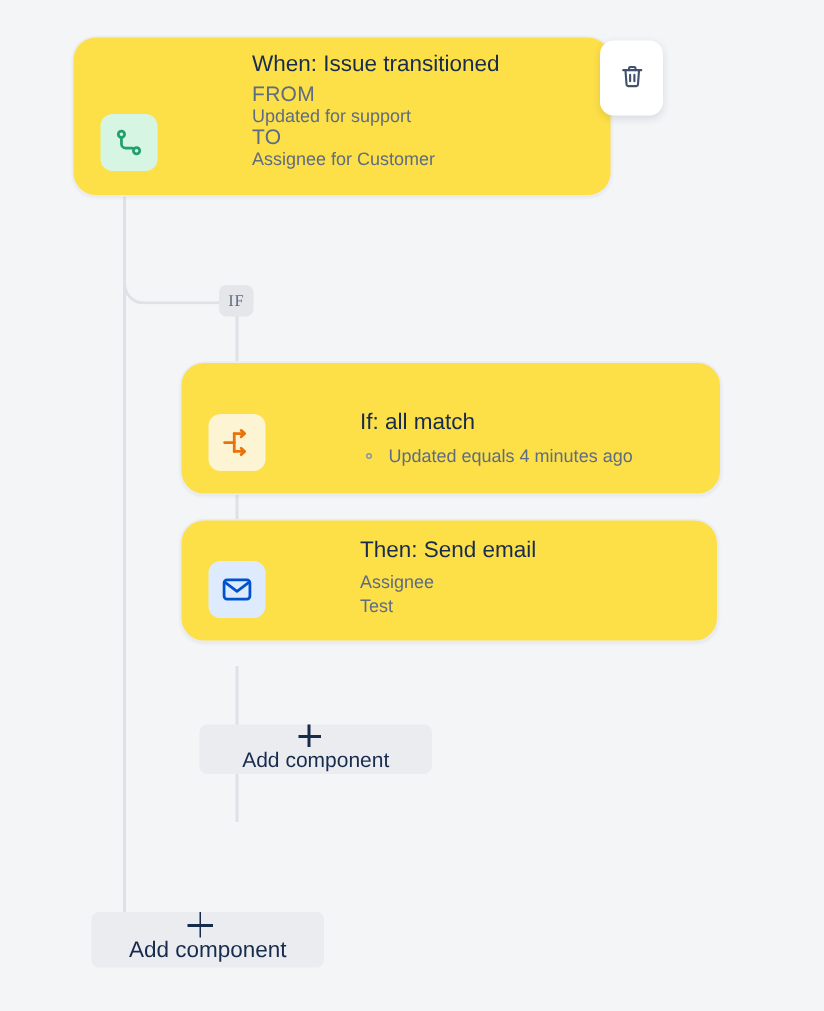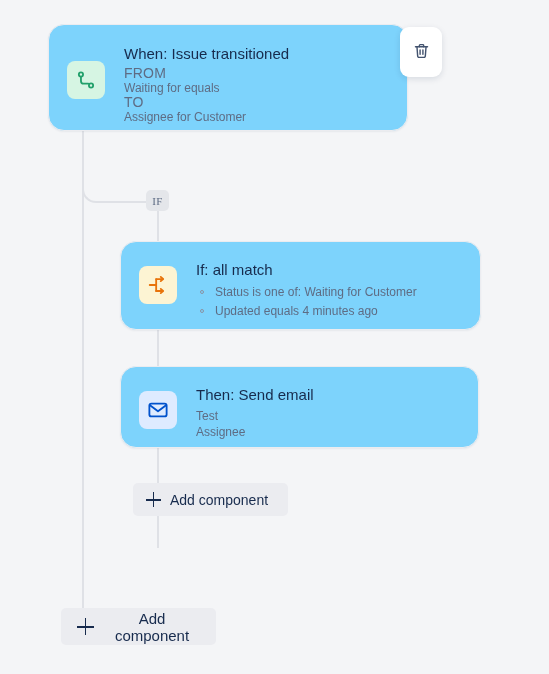--- a/index.html
+++ b/index.html
@@ -86,47 +86,48 @@
     align-items: center;
     justify-content: center;
     font-weight: 400;
     z-index: 3;
     font-family: Liberation Serif, serif;
   }
 
   
   .card {
     position: absolute;
-    background: #7dd3fc;
+    background: #fde047;
     border: 1px solid #ebecf0;
     border-radius: 16px;
     box-shadow: 0 1px 2px rgba(9, 30, 66, 0.06);
     display: flex;
-    align-items: flex-start;
+    align-items: flex-end;
     z-index: 2;
     box-sizing: border-box;
+    gap: 44px;
   }
 
   #trigger-card {
     left: 48px;
     top: 24px;
     width: 360px;
     height: 107px;
     padding: 16px 18px;
   }
   #if-card {
     left: 120px;
     top: 241px;
     width: 361px;
     height: 89px;
     padding: 15px 18px;
   }
   #then-card {
     left: 120px;
-    top: 366px;
+    top: 346px;
     width: 359px;
     height: 82px;
     padding: 15px 18px;
   }
 
   .card-icon {
     width: 38px;
     height: 38px;
     border-radius: 8px;
     flex: 0 0 38px;
@@ -210,20 +211,21 @@
     position: absolute;
     background: #ebecf0;
     border: none;
     border-radius: 5px;
     color: #172b4d;
     display: flex;
     align-items: center;
     cursor: pointer;
     z-index: 3;
     font-family: inherit;
+    flex-direction: column;
   }
   .add-btn .plus {
     display: inline-block;
     position: relative;
     flex: 0 0 auto;
   }
   .add-btn .plus::before,
   .add-btn .plus::after {
     content: "";
     position: absolute;
@@ -281,21 +283,21 @@
     <div class="card-icon" id="trigger-icon-box">
       <svg width="22" height="22" viewBox="0 0 24 24" fill="none" stroke="#22a06b" stroke-width="2" stroke-linecap="round" stroke-linejoin="round">
         <circle cx="6.5" cy="6" r="2.3"></circle>
         <circle cx="17.5" cy="18" r="2.3"></circle>
         <path d="M6.5 8.4 V13 a3 3 0 0 0 3 3 h5"></path>
       </svg>
     </div>
     <div class="card-body">
       <div class="card-title">When: Issue transitioned</div>
       <div class="meta-label">FROM</div>
-      <div class="meta-value">Waiting for equals</div>
+      <div class="meta-value">Updated for support</div>
       <div class="meta-label">TO</div>
       <div class="meta-value">Assignee for Customer</div>
     </div>
     <button id="delete-button">
       <span>
         <svg width="17" height="18" viewBox="0 0 24 24" fill="none" stroke="#42526e" stroke-width="2" stroke-linecap="round" stroke-linejoin="round">
           <path d="M3.5 6h17"></path>
           <path d="M9 6V4.2a1.2 1.2 0 0 1 1.2-1.2h3.6A1.2 1.2 0 0 1 15 4.2V6"></path>
           <path d="M5.6 6l1 13.2A1.8 1.8 0 0 0 8.4 21h7.2a1.8 1.8 0 0 0 1.8-1.8L18.4 6"></path>
           <path d="M10 10.5v6"></path>
@@ -312,37 +314,36 @@
         <path d="M10 5.5v13"></path>
         <path d="M10 5.5h7"></path>
         <path d="M10 18.5h7"></path>
         <path d="M15 3.2l2.6 2.3-2.6 2.3"></path>
         <path d="M15 16.2l2.6 2.3-2.6 2.3"></path>
       </svg>
     </div>
     <div class="card-body">
       <div class="card-title">If: all match</div>
       <ul class="cond-list">
-        <li>Status is one of: Waiting for Customer</li>
         <li>Updated equals 4 minutes ago</li>
       </ul>
     </div>
   </div>
 
   <div class="card" id="then-card">
     <div class="card-icon" id="then-icon-box">
       <svg width="22" height="22" viewBox="0 0 24 24" fill="none" stroke="#0052cc" stroke-width="2" stroke-linecap="round" stroke-linejoin="round">
         <rect x="2.6" y="5" width="18.8" height="14" rx="2.2"></rect>
         <path d="M3.6 7l8.4 6.4L20.4 7"></path>
       </svg>
     </div>
     <div class="card-body">
       <div class="card-title">Then: Send email</div>
+      <div class="meta-value">Assignee</div>
       <div class="meta-value">Test</div>
-      <div class="meta-value">Assignee</div>
     </div>
   </div>
 
   <button class="add-btn" id="add-component-inner">
     <span class="plus plus-sm"></span>
     <span>Add component</span>
   </button>
 
 
   <button class="add-btn" id="add-component-root">

